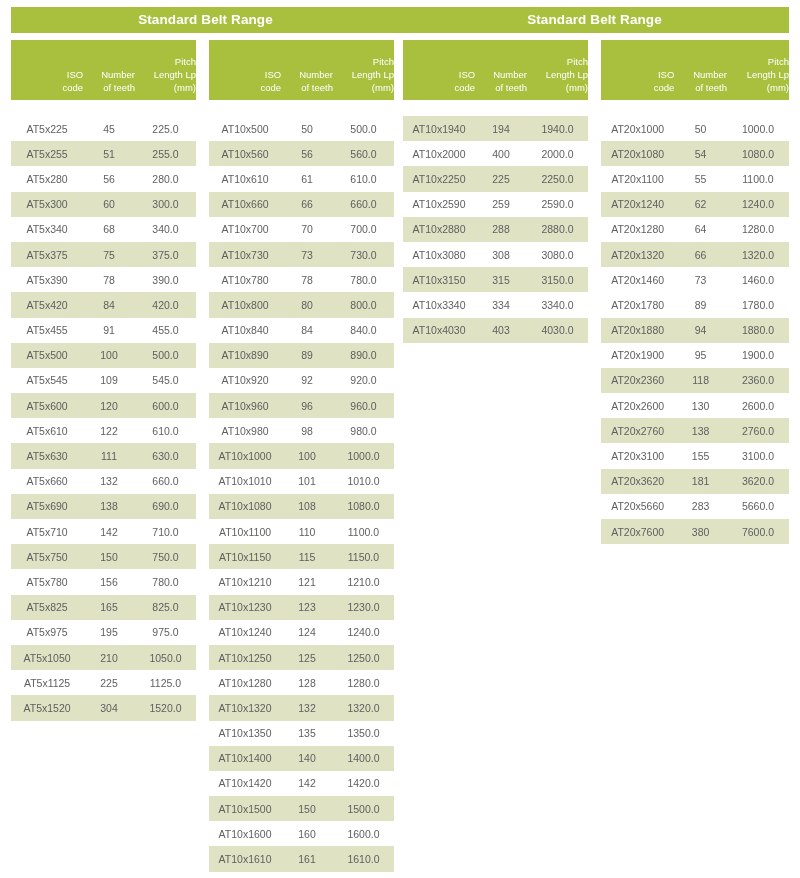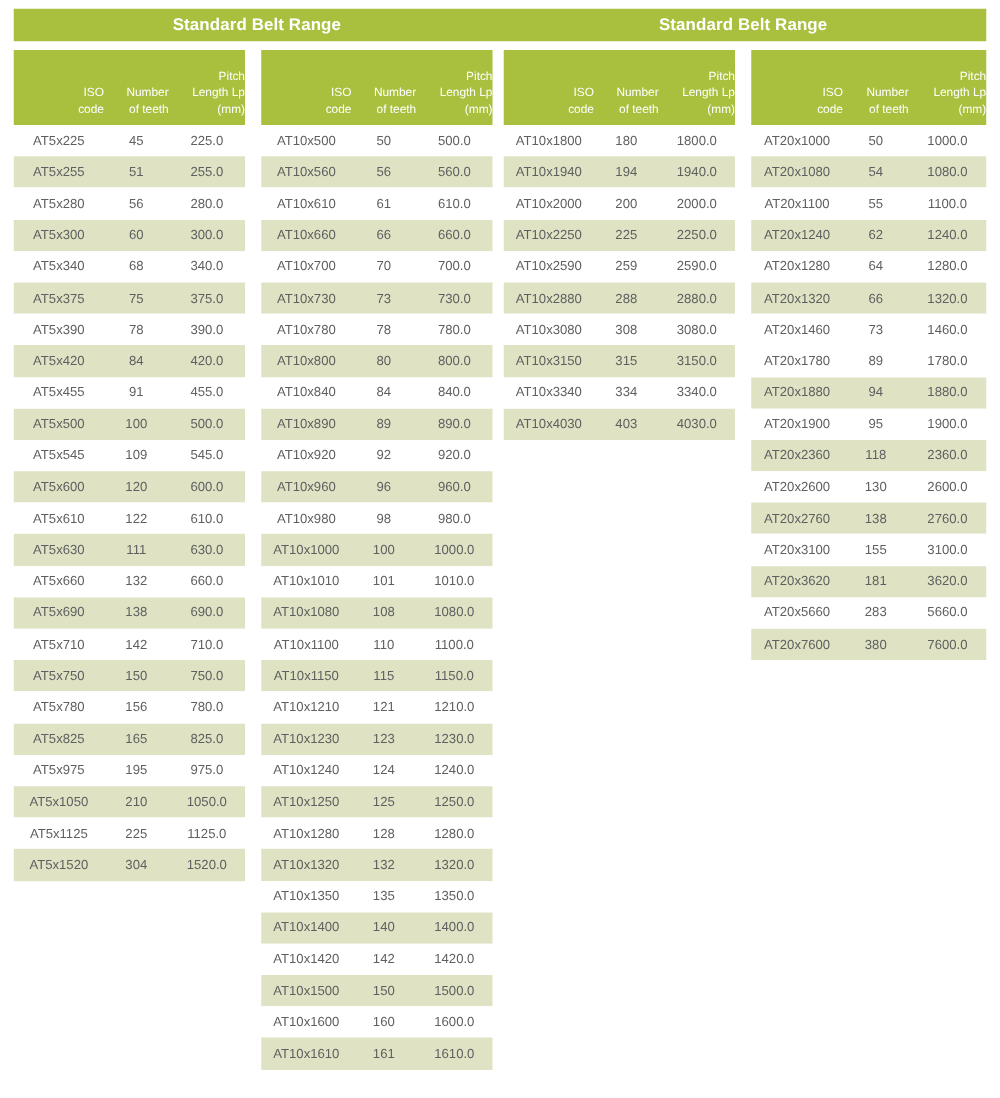--- a/index.html
+++ b/index.html
@@ -77,21 +77,21 @@
     font-weight: normal;
   }
   .hcell .hline { display: block; white-space: nowrap; }
 
   
   .cw-iso   { width: 39%; }
   .cw-teeth { width: 28%; }
   .cw-pitch { width: 33%; }
 
   
-  .rows { margin-top: 0; }
+  .rows { margin-top: 16px; }
   .row {
     display: flex;
     align-items: center;
     height: 25.2px;
     background: #ffffff;
   }
   .row.alt { background: #dfe3c4; align-items: center; }
   .row .cell {
     text-align: center;
     font-size: 10.5px;
@@ -431,33 +431,28 @@
           <span class="hline">Number</span>
           <span class="hline">of teeth</span>
         </div>
         <div class="hcell cw-pitch">
           <span class="hline">Pitch</span>
           <span class="hline">Length Lp</span>
           <span class="hline">(mm)</span>
         </div>
       </div>
       <div class="rows">
-          <div class="row">
-            <div class="cell cw-iso">AT10x1800</div>
-            <div class="cell cw-teeth">180</div>
-            <div class="cell cw-pitch">1800.0</div>
-          </div>
           <div class="row alt">
             <div class="cell cw-iso">AT10x1940</div>
             <div class="cell cw-teeth">194</div>
             <div class="cell cw-pitch">1940.0</div>
           </div>
           <div class="row">
             <div class="cell cw-iso">AT10x2000</div>
-            <div class="cell cw-teeth">200</div>
+            <div class="cell cw-teeth">400</div>
             <div class="cell cw-pitch">2000.0</div>
           </div>
           <div class="row alt">
             <div class="cell cw-iso">AT10x2250</div>
             <div class="cell cw-teeth">225</div>
             <div class="cell cw-pitch">2250.0</div>
           </div>
           <div class="row">
             <div class="cell cw-iso">AT10x2590</div>
             <div class="cell cw-teeth">259</div>

